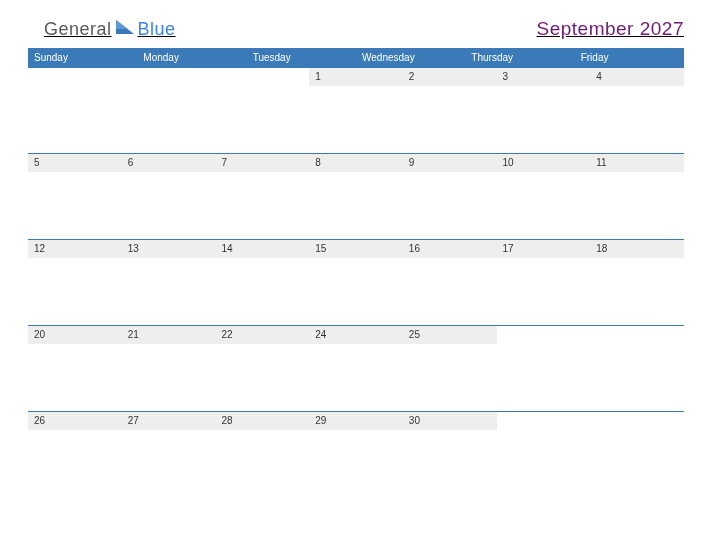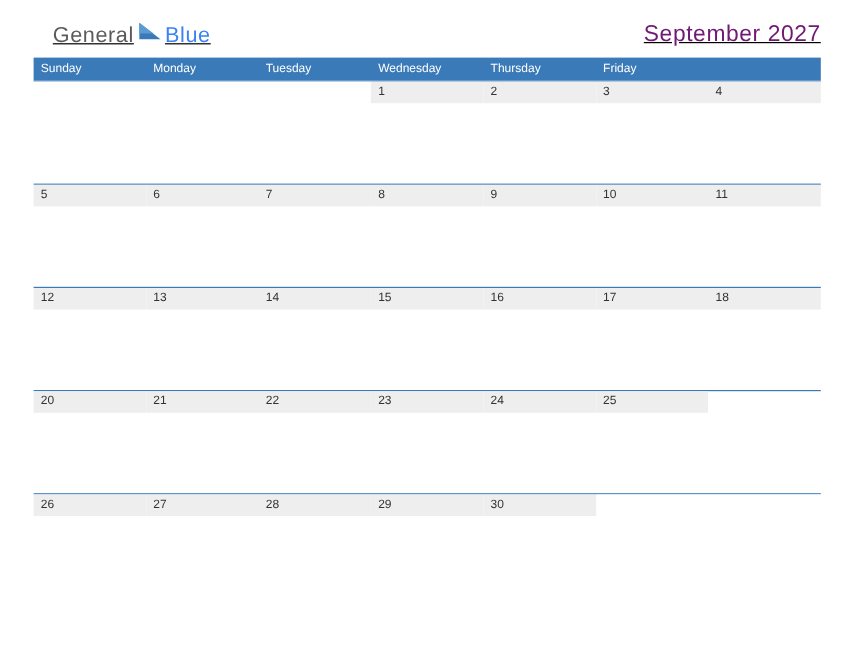--- a/index.html
+++ b/index.html
@@ -44,21 +44,21 @@
     font-size: 19px;
     font-weight: 400;
     color: #701a75;
     letter-spacing: 0.5px;
   }
   .calendar {
     padding: 0 28px;
   }
   .day-headers {
     display: grid;
-    grid-template-columns: repeat(7, 1fr);
+    grid-template-columns: repeat(6, 1fr);
     background: #3a7ab8;
   }
   .day-header {
     color: #ffffff;
     font-size: 10px;
     padding: 4px 6px;
     text-align: left;
   }
   .weeks {
     display: flex;
@@ -184,23 +184,20 @@
         <div class="day-cell">
           <div class="day-number-row">20</div>
         </div>
         <div class="day-cell">
           <div class="day-number-row">21</div>
         </div>
         <div class="day-cell">
           <div class="day-number-row">22</div>
         </div>
         <div class="day-cell">
-          <div class="day-number-row">23</div>
-        </div>
-        <div class="day-cell">
           <div class="day-number-row">24</div>
         </div>
         <div class="day-cell">
           <div class="day-number-row">25</div>
         </div>
       </div>
       <div class="week">
         <div class="day-cell">
           <div class="day-number-row">26</div>
         </div>

